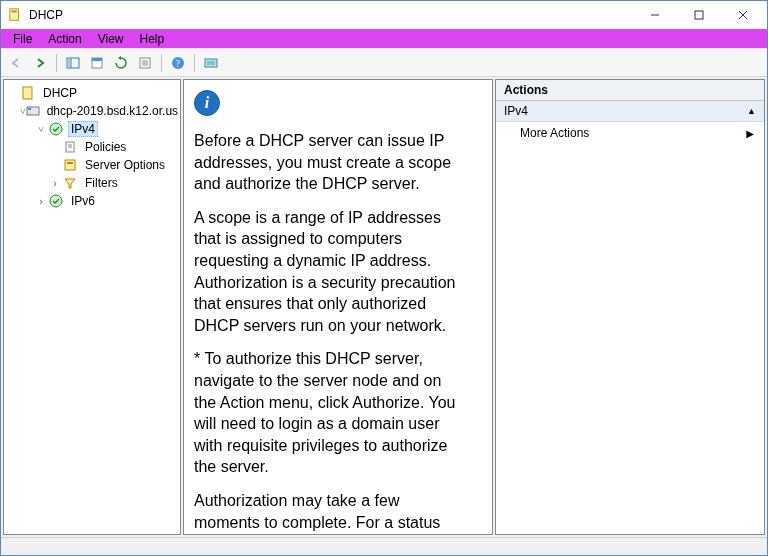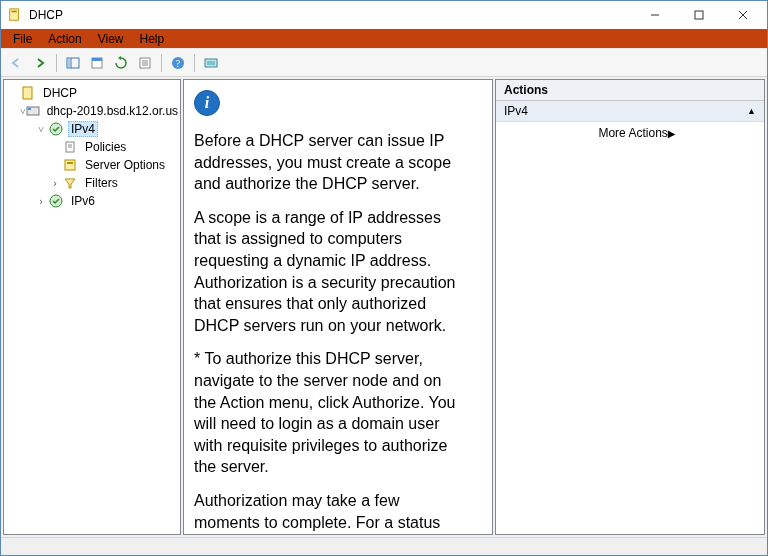--- a/index.html
+++ b/index.html
@@ -30,21 +30,21 @@
   .winbtn {
     width: 44px; height: 28px; display:flex; align-items:center; justify-content:center;
     color:#333;
   }
   
   .menubar {
     height: 20px;
     display: flex;
     align-items: center;
     padding: 0 4px;
-    background:#c2410c;
+    background:#d946ef;
     border-bottom: 1px solid #e8e8e8;
   }
   .menubar .menu { padding: 2px 8px; cursor:default; }
   
   .toolbar {
     height: 28px;
     background: #f6f6f6;
     border-bottom: 1px solid #d5d5d5;
     display:flex;
     align-items:center;
@@ -108,21 +108,21 @@
   }
   .actions-section-header {
     background:#e8eef5;
     padding:3px 8px 3px 8px;
     font-size:12px;
     display:flex; justify-content:space-between; align-items:center;
     border-bottom:1px solid #d5dde5;
   }
   .actions-section-header .chev { font-size:9px; }
   .action-row {
-    display:flex; align-items:center; justify-content:center;
+    display:flex; align-items:center; justify-content:space-between;
     padding:4px 10px 4px 24px;
     font-size:12px;
     cursor:default;
   }
   .action-arrow { font-size:10px;}
   .statusbar {
     height:18px; background:#f0f0f0; border-top:1px solid #d5d5d5;
   }
 </style>
 </head>

